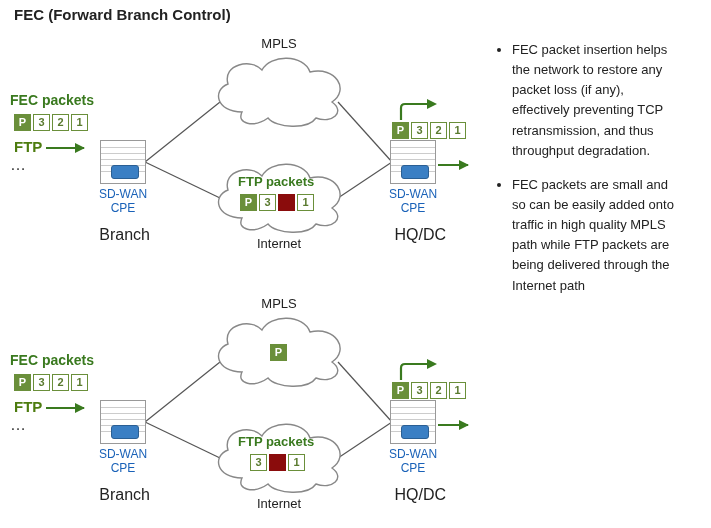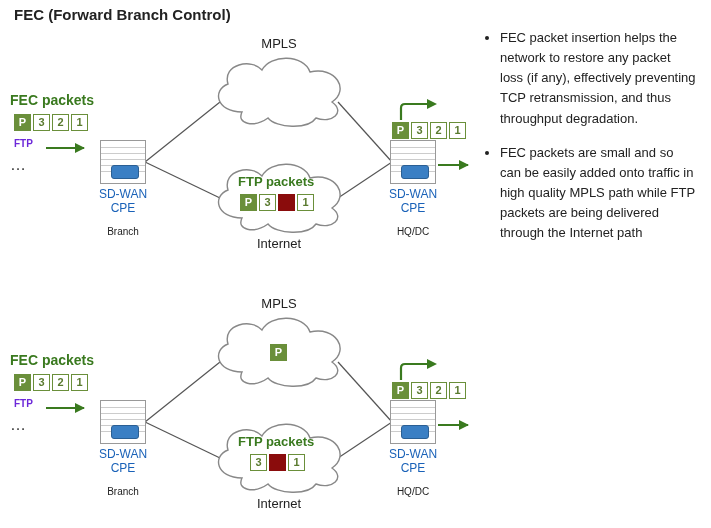--- a/index.html
+++ b/index.html
@@ -20,21 +20,21 @@
     font-weight: bold;
   }
   .bullets {
     position: absolute;
     left: 486px;
     top: 28px;
     width: 210px;
     font-size: 13px;
     line-height: 1.55;
   }
-  .bullets ul { margin:0; padding-left: 14px; }
+  .bullets ul { margin:12px; padding-left: 14px; }
   .bullets li { margin-bottom: 14px; }
   .diagram { position:absolute; left:0; width:480px; }
   .d1 { top: 30px; height: 220px; }
   .d2 { top: 290px; height: 220px; }
 
   
   .cloud {
     position:absolute;
     width:150px; height:78px;
   }
@@ -61,40 +61,40 @@
   }
   .cpe-blue {
     position:absolute; left:10px; top:24px; width:26px; height:12px;
     background:#3a7fc4; border-radius:3px; border:1px solid #2a5f94;
   }
   .cpe-label {
     position:absolute; top:48px; left:-14px; width:74px; text-align:center;
     font-size:12px; color:#1a62b8; line-height:1.15;
   }
   .site-label {
-    position:absolute; font-size:10px; color:#222; text-align:center;
+    position:absolute; font-size:16px; color:#222; text-align:right;
   }
 
   
   .group-label {
     position:absolute; font-size:14px; color:#3a7a1f; font-weight:bold;
   }
   .pkt-row { position:absolute; display:flex; gap:2px; }
   .pkt {
     width:17px; height:17px; box-sizing:border-box;
     border:1.8px solid #6a8f3a; background:#fff;
     font-size:11px; font-weight:bold; color:#5a7a2f;
     display:flex; align-items:center; justify-content:center;
     line-height:1;
   }
   .pkt.p { background:#6a8f3a; color:#fff; }
   .pkt.lost { background:#8a0c0c; border-color:#8a0c0c; }
 
   .ftp-label {
-    position:absolute; font-size:10px; color:#6d28d9; font-weight:bold;
+    position:absolute; font-size:15px; color:#4d7c0f; font-weight:bold;
   }
   .dots { position:absolute; font-size:16px; color:#333; }
 
   
   .arrow-h {
     position:absolute; height:0; border-top:2.2px solid #3a7a1f;
   }
   .arrow-h::after {
     content:""; position:absolute; right:-1px; top:-6px;
     border-left:10px solid #3a7a1f; border-top:5px solid transparent; border-bottom:5px solid transparent;

